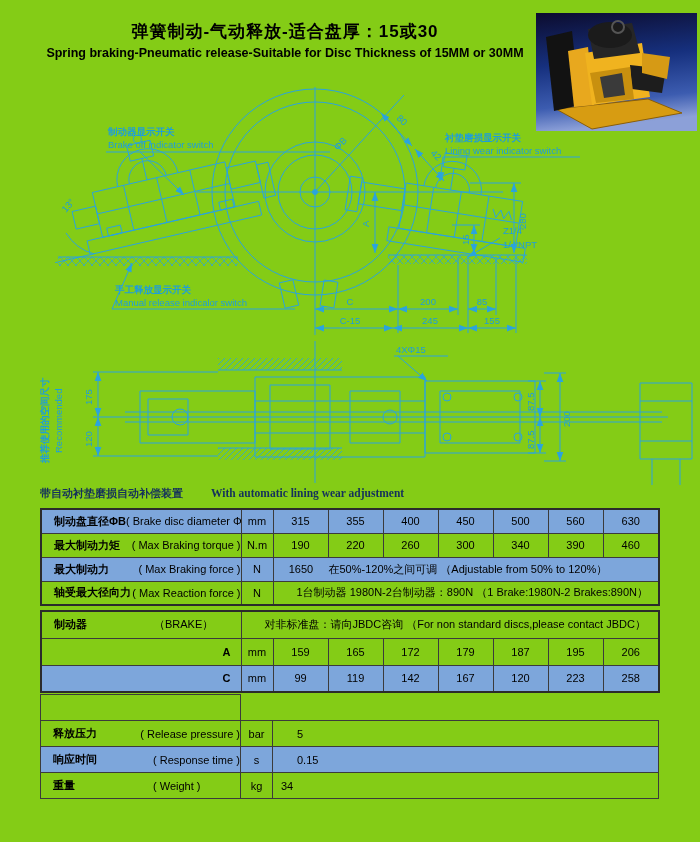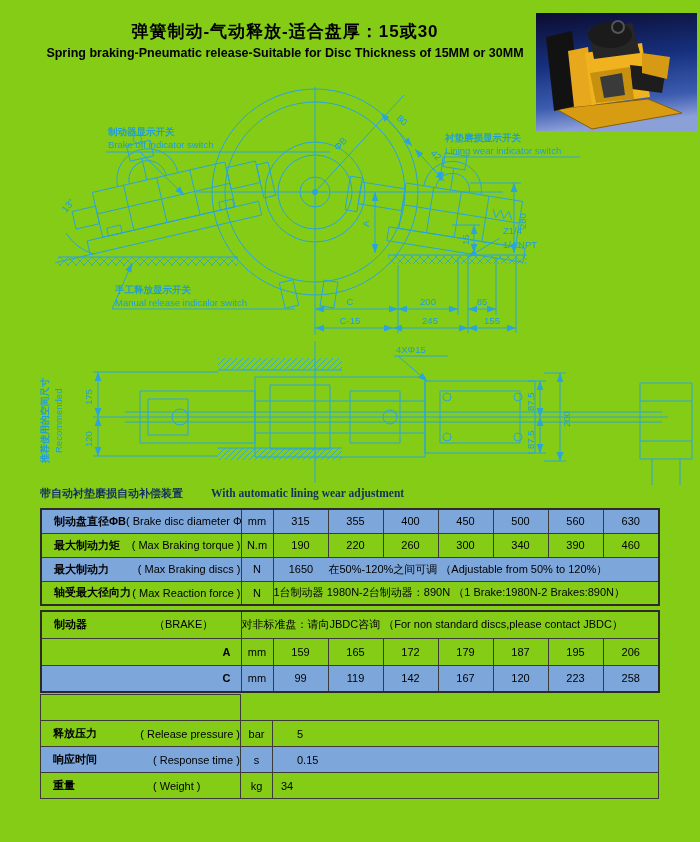--- a/index.html
+++ b/index.html
@@ -30,21 +30,21 @@
   .t3 tr{height:26px;}
   .blue{background:#7DA6DB;}
   .lblwrap{display:flex;align-items:center;text-align:left;padding-left:12px;}
   .lblwrap .zh{width:100px;font-weight:bold;}
   .lblwrap .en{}
   .valnote{display:flex;align-items:center;text-align:left;}
   .valnote .v1{width:55px;text-align:center;flex:none;}
   .rowletter{text-align:right;padding-right:10px;font-weight:bold;}
   .noborder{border:none;}
   .gapcell{border:1px solid #3b3b3b;border-bottom:none;}
-  .padl{padding-left:0;text-align:left;}
+  .padl{padding-left:23px;text-align:left;}
 </style>
 </head>
 <body>
 
 <div class="page">
 
   <div class="title-zh">弹簧制动-气动释放-适合盘厚：15或30</div>
   <div class="title-en">Spring braking-Pneumatic  release-Suitable for Disc Thickness of 15MM or 30MM</div>
 
   <svg class="photo" viewBox="0 0 167 124">
@@ -350,21 +350,21 @@
       <td>260</td>
       <td>300</td>
       <td>340</td>
       <td>390</td>
       <td>460</td>
     </tr>
     <tr class="blue">
       <td>
             <div class="lblwrap">
               <span class="zh">最大制动力</span>
-              <span class="en">( Max Braking discs )</span>
+              <span class="en">( Max Braking force )</span>
             </div>
           </td>
       <td>N</td>
       <td colspan="7">
             <div class="valnote">
               <span class="v1">1650</span>
               <span>在50%-120%之间可调 （Adjustable from 50% to 120%）</span>
             </div>
           </td>
     </tr>

